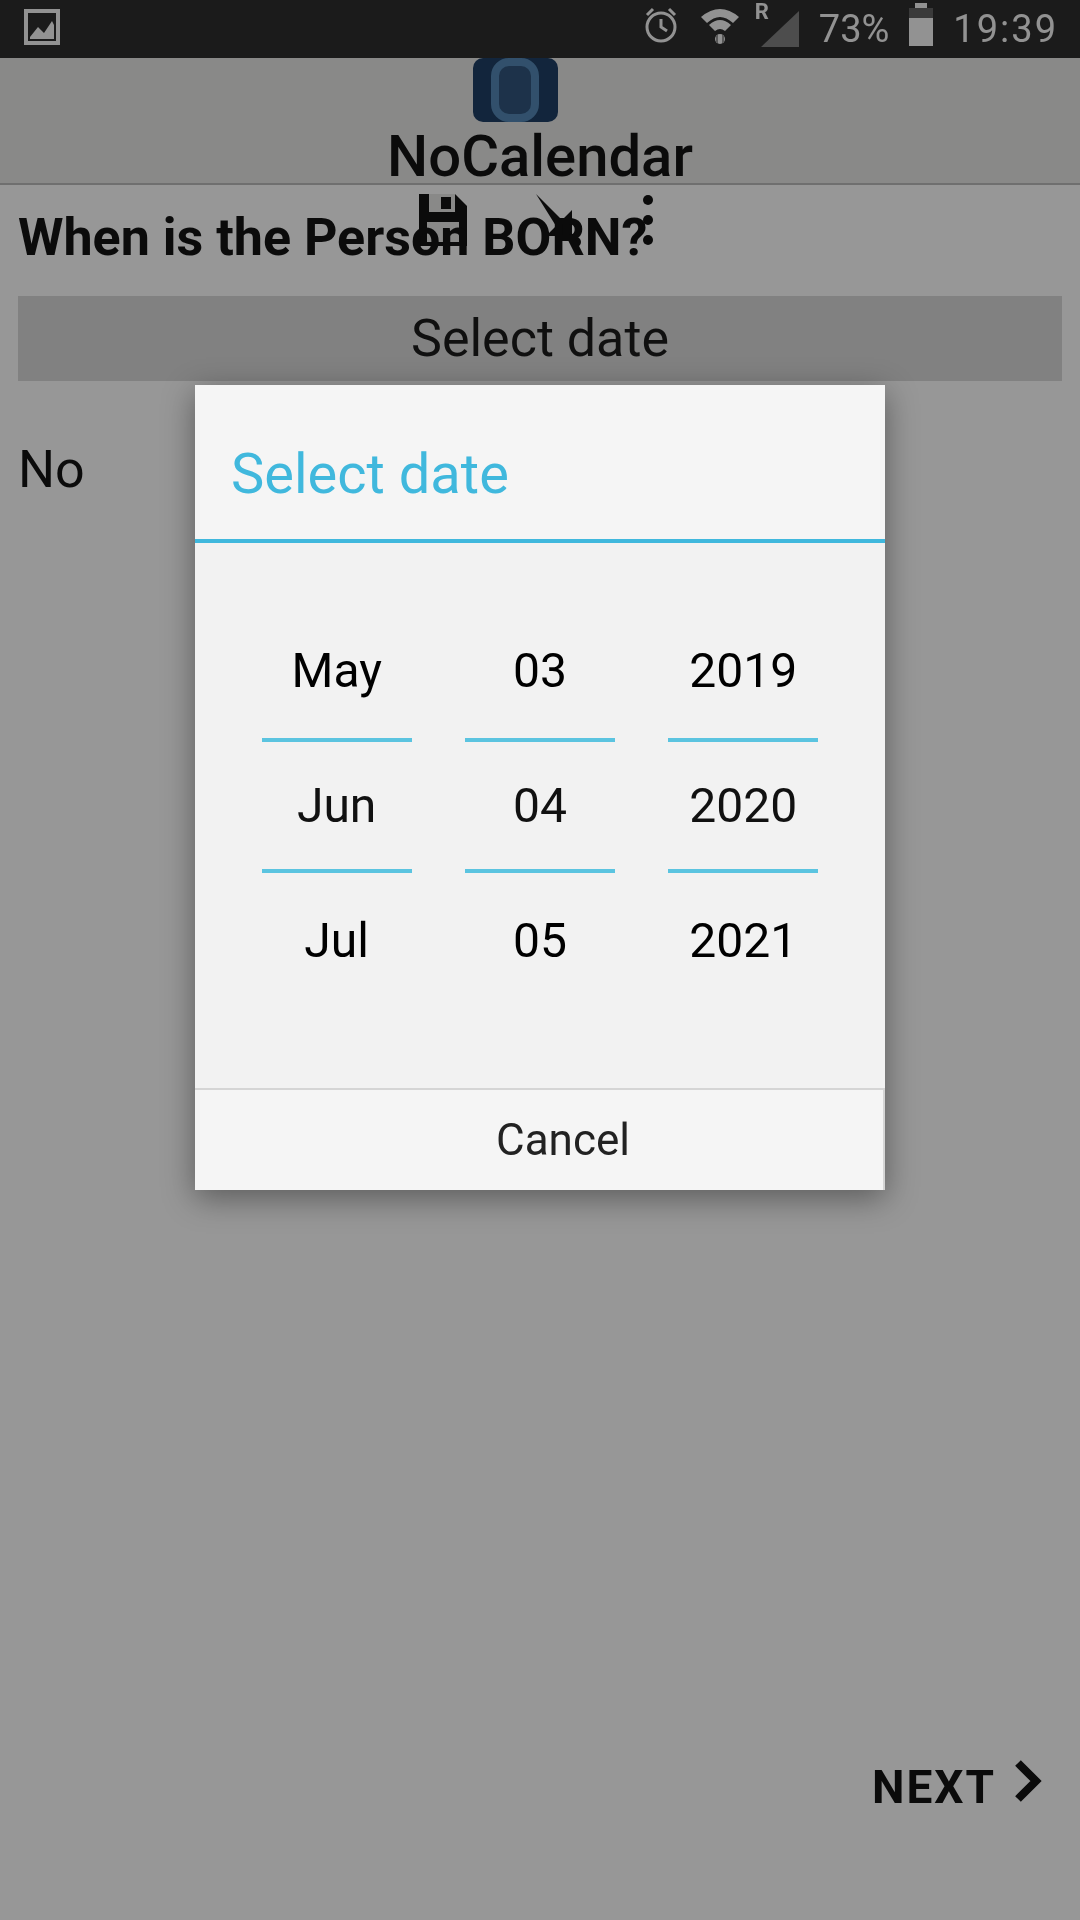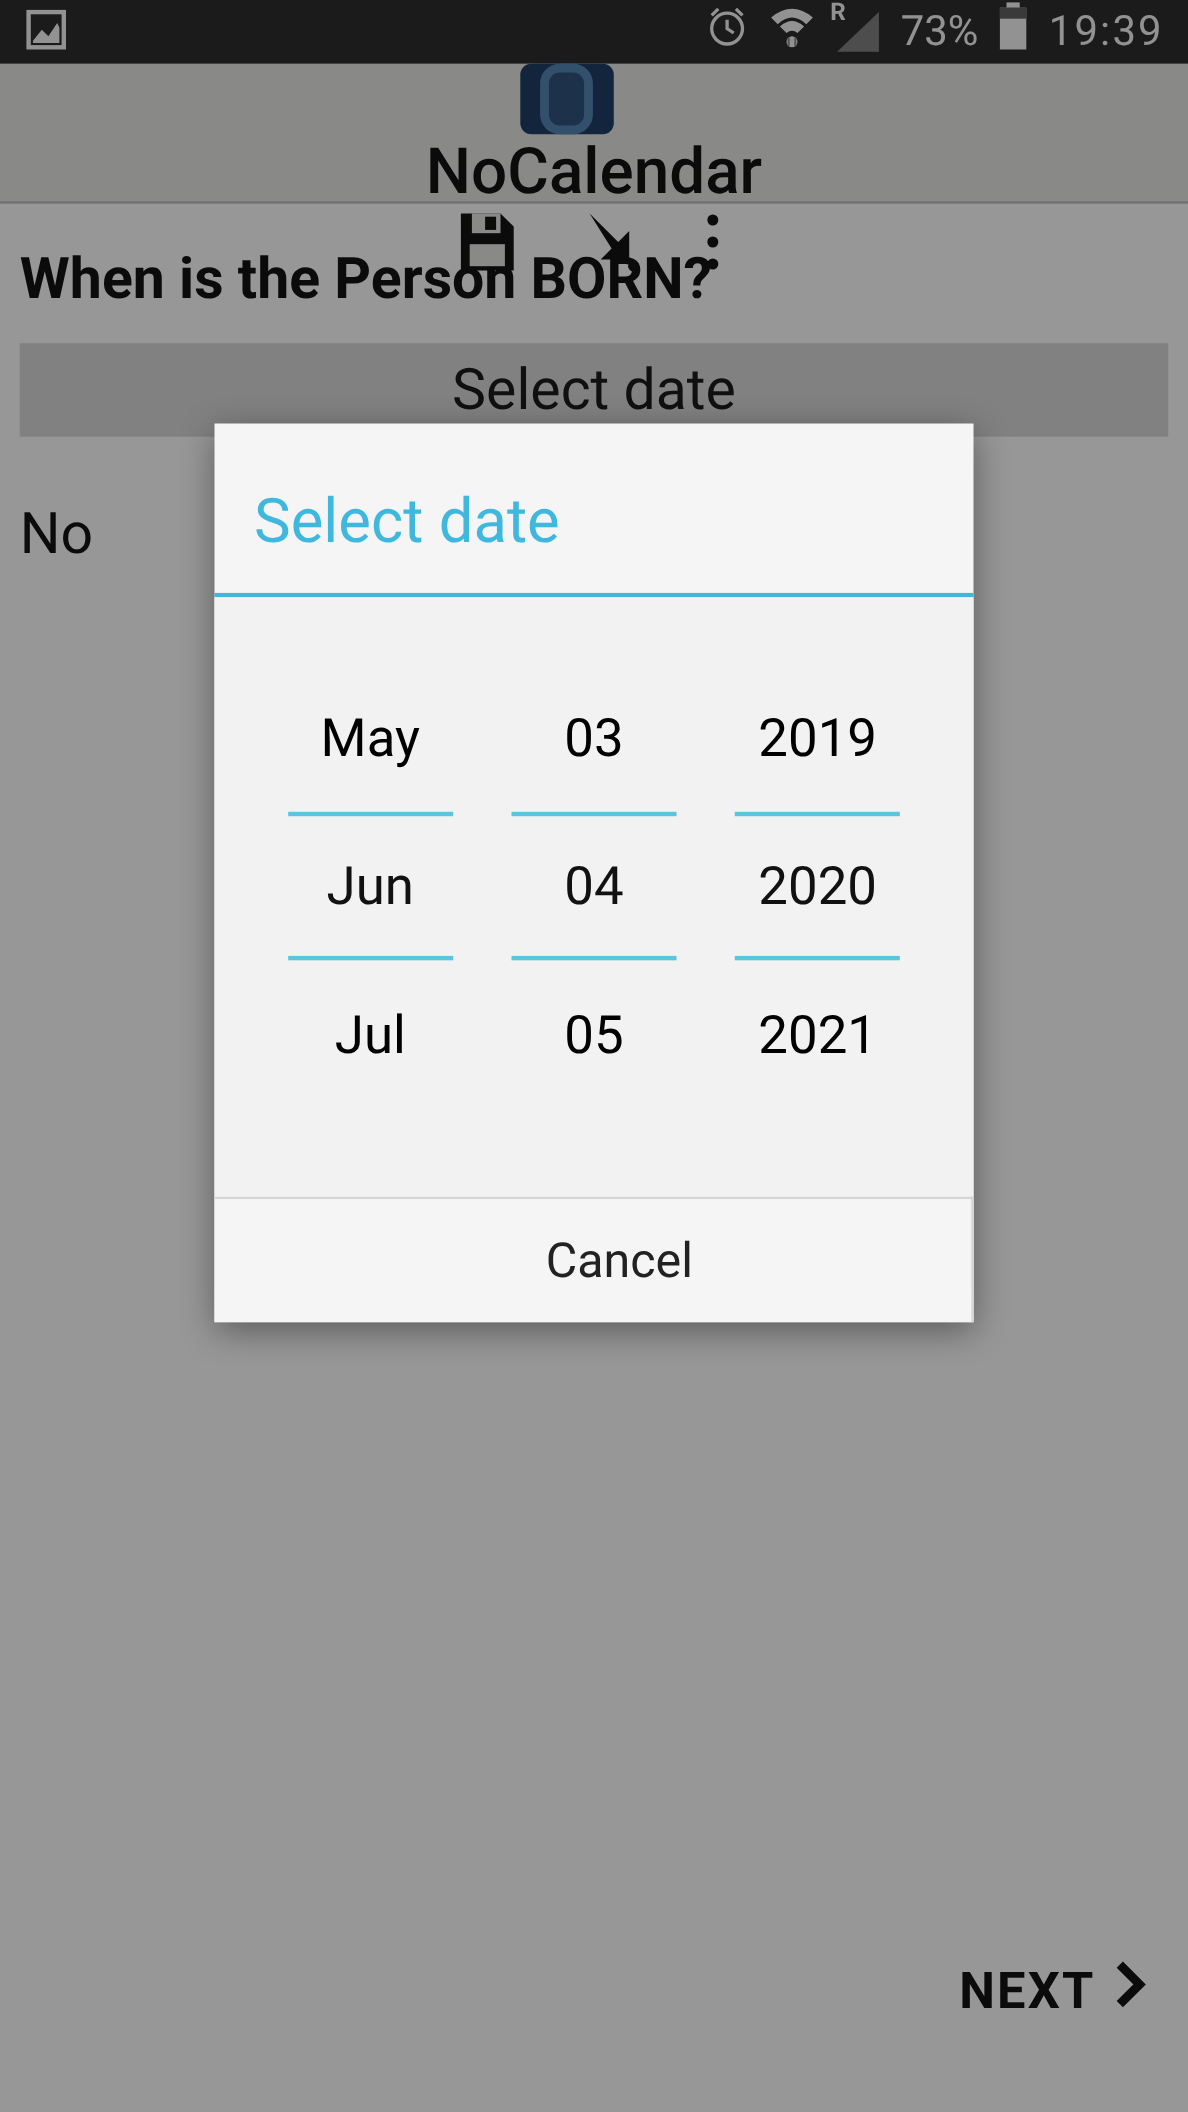--- a/index.html
+++ b/index.html
@@ -73,21 +73,21 @@
       color: #111;
       flex: 1;
     }
     .app-bar-icons {
       display: flex;
       align-items: center;
       gap: 55px;
       margin-right: 15px;
     }
     .content {
-      padding: 20px 18px 0;
+      padding: 4px 18px 0;
     }
     .question {
       font-size: 52px;
       font-weight: 700;
       color: #111;
       padding: 18px 0 28px;
     }
     .select-date-btn {
       width: 100%;
       height: 85px;
@@ -99,21 +99,21 @@
       align-items: center;
       justify-content: center;
     }
     .no-text {
       font-size: 52px;
       color: #111;
       margin-top: 58px;
     }
     .next-btn {
       position: absolute;
-      bottom: 82px;
+      bottom: 106px;
       right: 38px;
       font-size: 46px;
       font-weight: 700;
       color: #111;
       display: flex;
       align-items: center;
       gap: 18px;
       letter-spacing: 2px;
     }
     .overlay {
@@ -168,21 +168,21 @@
       border-top: 4px solid #5bc4e0;
       border-bottom: 4px solid #5bc4e0;
     }
     .dialog-buttons {
       display: flex;
       border-top: 2px solid #d5d5d5;
       background: #f5f5f5;
     }
     .dialog-btn {
       flex: 1;
-      height: 112px;
+      height: 100px;
       border: none;
       background: transparent;
       font-size: 44px;
       color: #222;
       margin-left: 48px;
     }
     .dialog-btn:first-child {
       border-right: 2px solid #d5d5d5;
     }
   </style>

